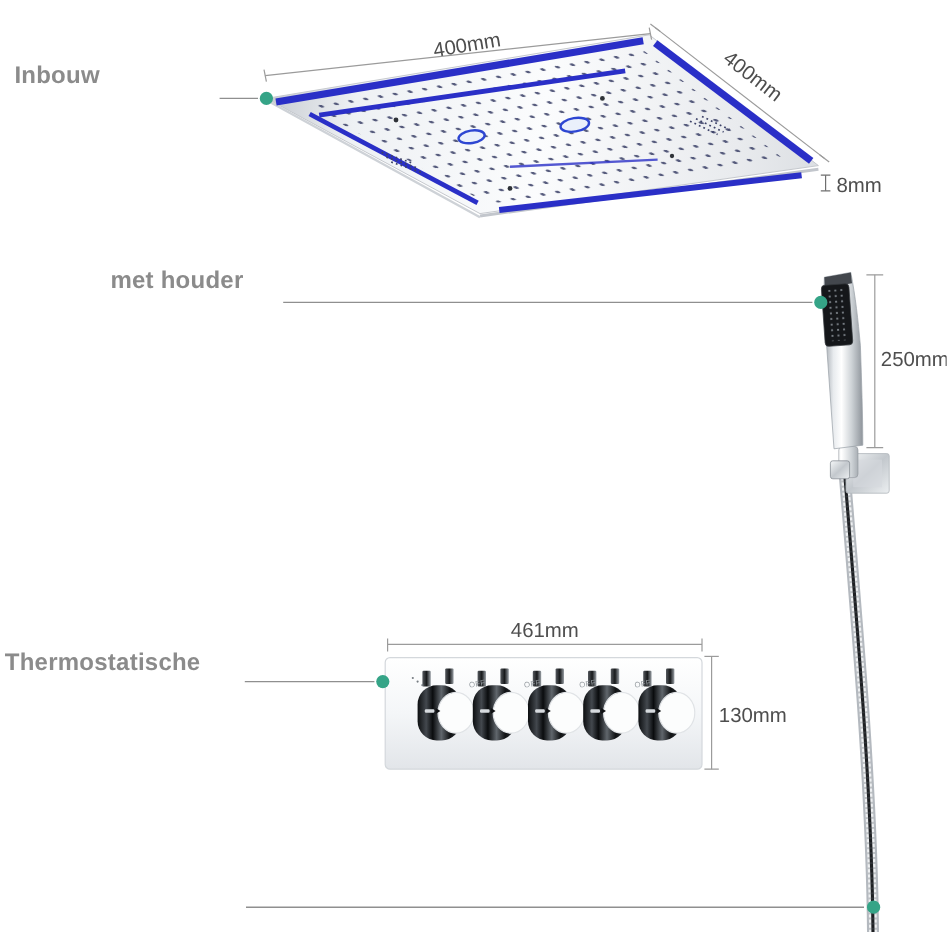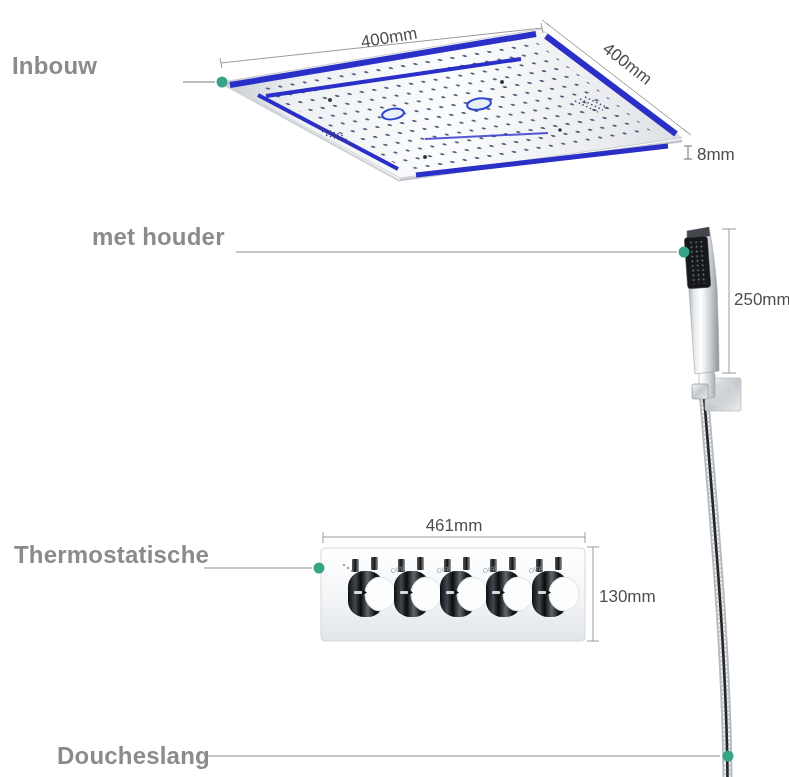--- a/index.html
+++ b/index.html
@@ -1,19 +1,19 @@
 <!DOCTYPE html>
 <html><head>
 <meta charset="utf-8">
 <style>
   html,body{margin:0;padding:0;background:#ffffff;}
   #stage{position:relative;width:789px;height:777px;background:#ffffff;overflow:hidden;
          font-family:"Liberation Sans",sans-serif;}
   #stage svg{position:absolute;left:0;top:0;}
-  .label{position:absolute;font-weight:bold;color:#8b8b8b;font-size:24px;line-height:1.32;
+  .label{position:absolute;font-weight:bold;color:#8b8b8b;font-size:20px;line-height:1.32;
          letter-spacing:.2px;white-space:nowrap;}
   .ln{display:block;}
   svg text{font-family:"Liberation Sans",sans-serif;}
   .dim-text{font-size:17px;fill:#4e4e4e;}
   .off-text{font-size:6.5px;fill:#969ca1;letter-spacing:.3px;}
 </style>
 </head>
 <body>
 
 <div id="stage">
@@ -241,20 +241,17 @@
     <circle cx="728" cy="756" r="5.5"></circle>
   </g>
 </svg>
 
 <div class="label" style="left:12px;top:50px">
   <span class="ln">Inbouw</span>
 </div>
 <div class="label" style="left:92px;top:221px">
   <span class="ln">met houder</span>
 </div>
-<div class="label" style="left:14px;top:539px">
+<div class="label" style="left:4px;top:539px">
   <span class="ln">Thermostatische</span>
 </div>
-<div class="label" style="left:57px;top:740px">
-  <span class="ln">Doucheslang</span>
-</div>
 
 </div>
 
 </body></html>

